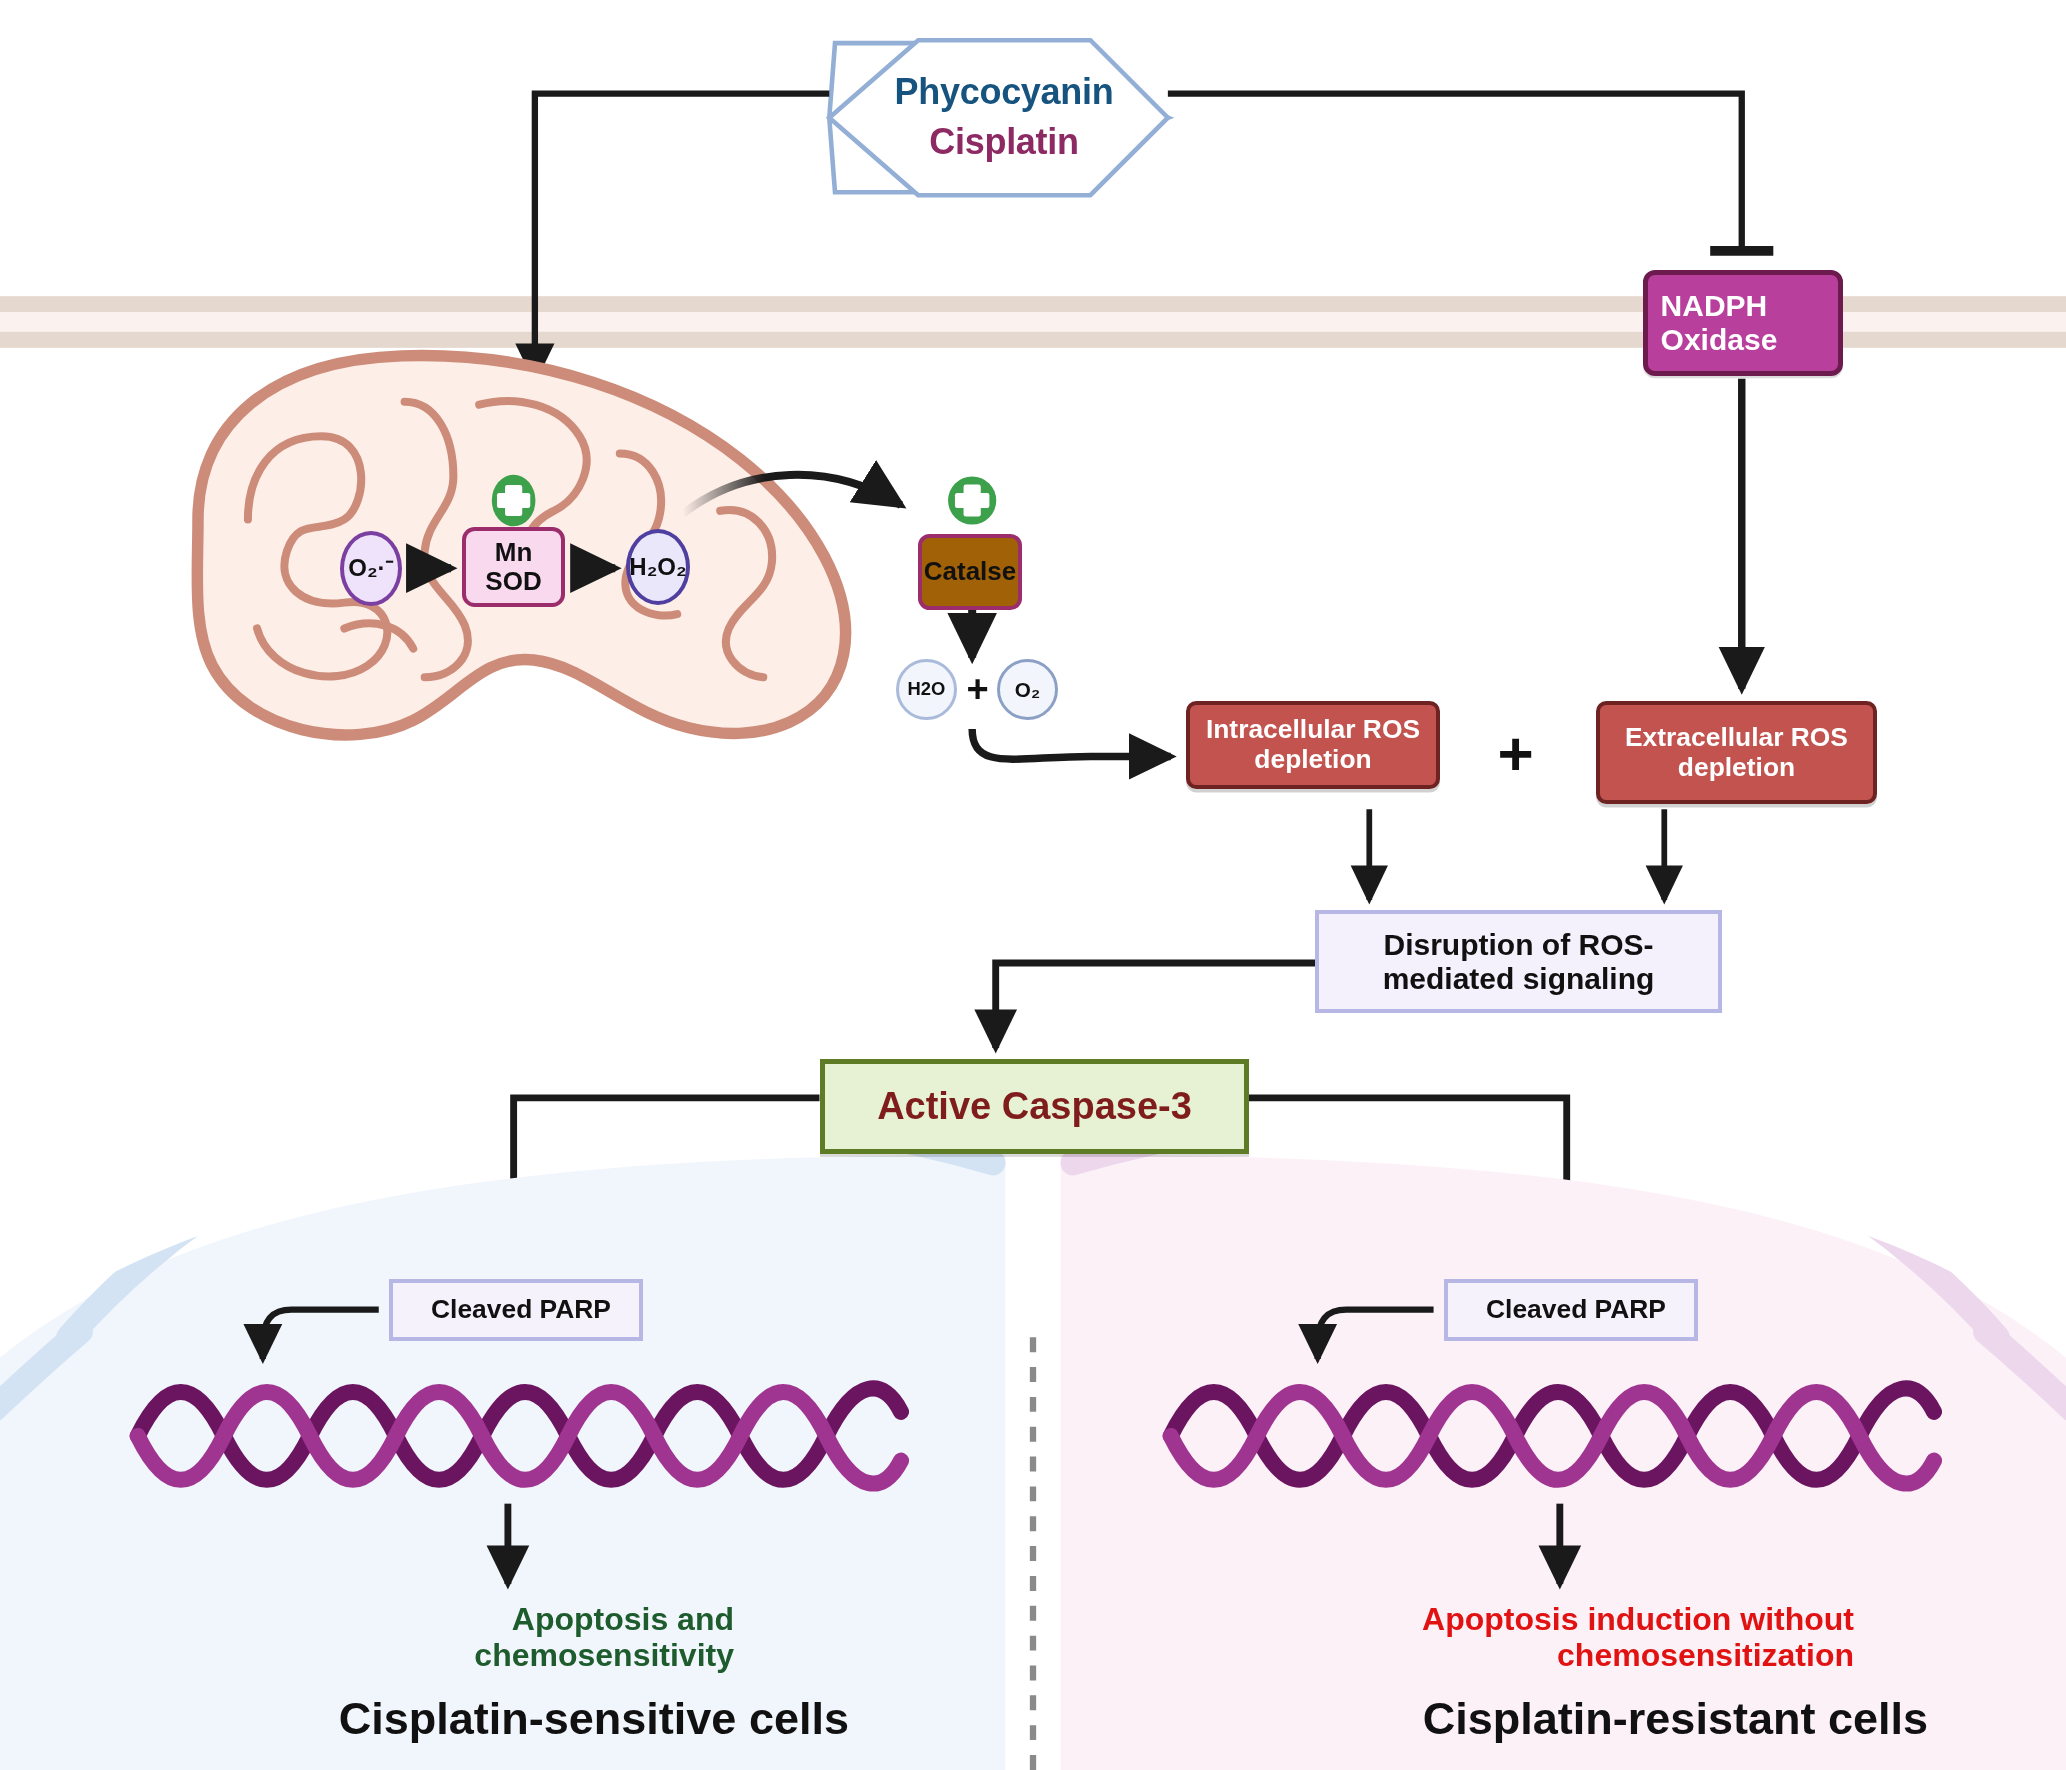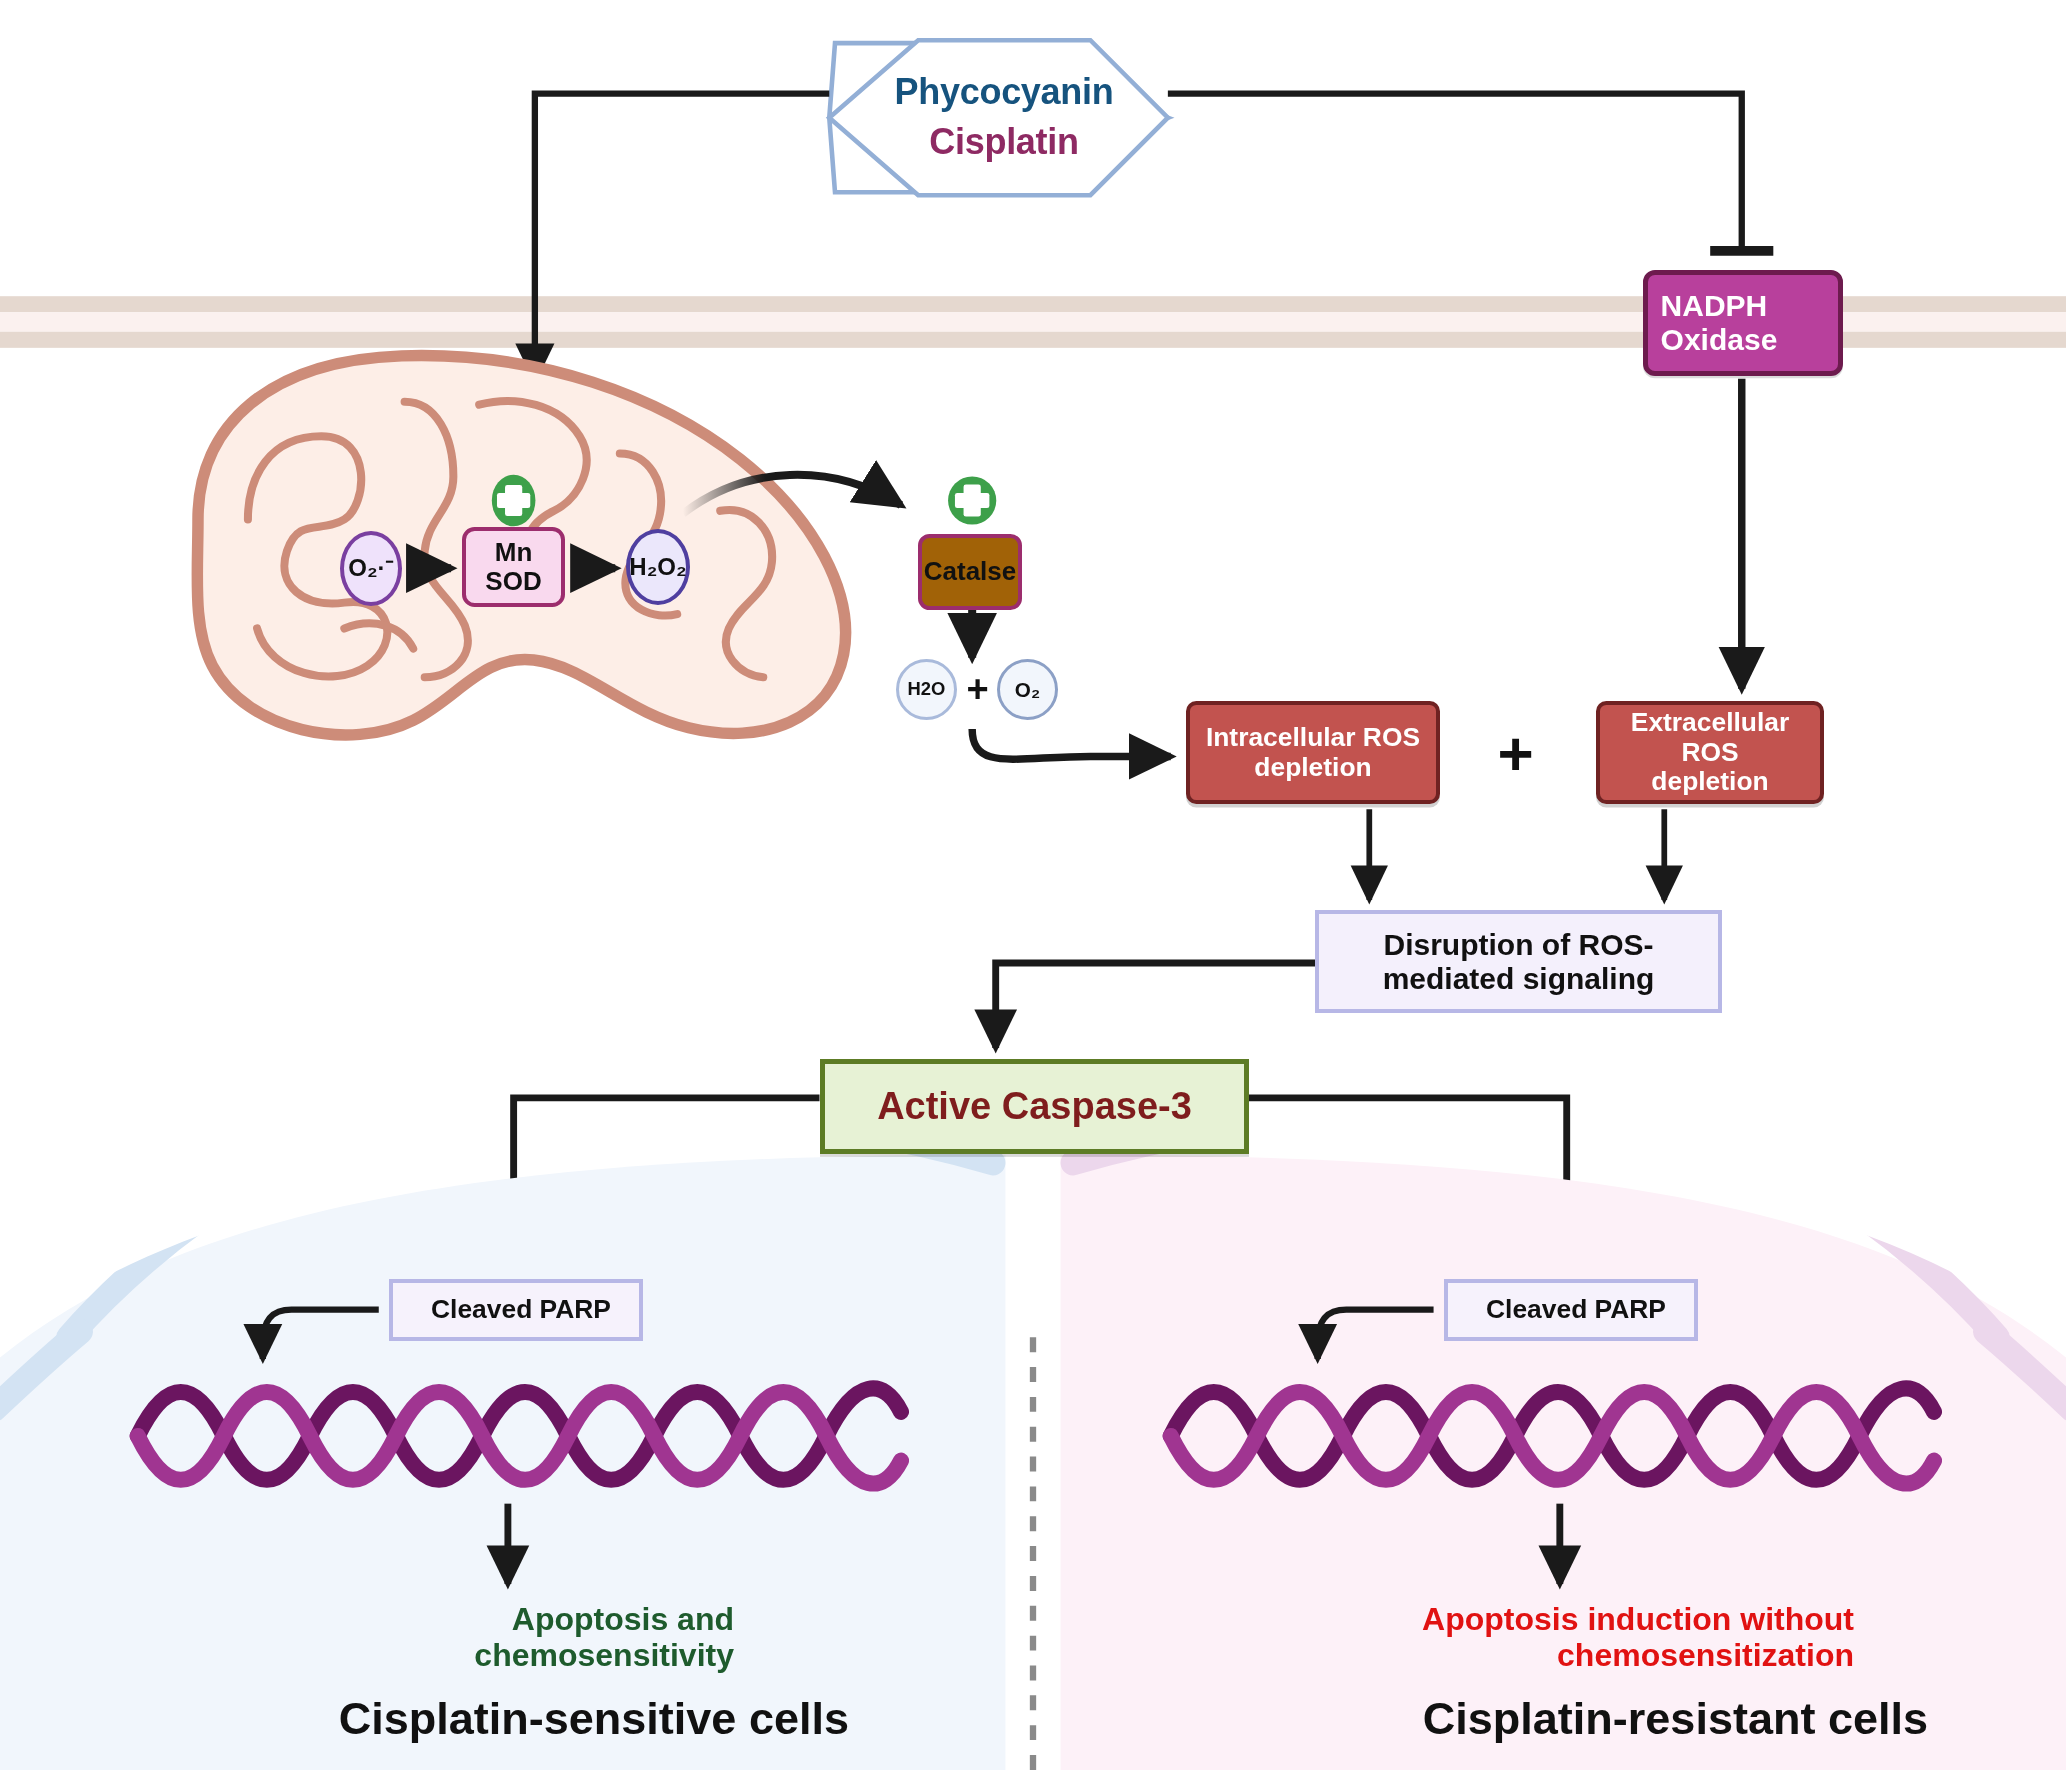--- a/index.html
+++ b/index.html
@@ -38,22 +38,22 @@
      background:#a16207;color:#111;border-radius:11.5px;font-size:26px;}
   #h2o{left:896px;top:659px;width:61px;height:61px;border:3.4px solid #a9badb;
      background:#f2f6fc;color:#111;font-size:18.4px;border-radius:50%;}
   #o2{left:997px;top:659px;width:61px;height:61px;border:3.4px solid #8ca0c6;
      background:#f2f6fc;color:#111;font-size:20.7px;border-radius:50%;}
   #plus-mid{left:957px;top:660px;width:41px;height:59px;font-size:38px;color:#111;}
 
   
   .ros{border:4.6px solid #6f2222;background:#c2534f;color:#fff;border-radius:10.3px;
      font-size:26.4px;flex-direction:column;box-shadow:0 3.4px 0 rgba(0,0,0,.18);}
-  #ros-intra{left:1186px;top:701px;width:254px;height:103px;}
-  #ros-extra{left:1596px;top:701px;width:228px;height:103px;}
+  #ros-intra{left:1186px;top:701px;width:254px;height:88px;}
+  #ros-extra{left:1596px;top:701px;width:281px;height:103px;}
   #plus-ros{left:1478px;top:716px;width:75px;height:75px;font-size:62px;color:#111;}
 
   
   #disrupt{left:1315px;top:910px;width:407px;height:103px;border:4px solid #b7b7e6;
      background:#f4f0fc;color:#111;font-size:30px;flex-direction:column;}
 
   
   #caspase{left:820px;top:1059px;width:429px;height:95px;border:5.2px solid #5d7c25;
      background:#e7f2d5;color:#7f1d1d;font-size:38px;box-shadow:0 2.9px 0 rgba(0,0,0,.15);}
 

